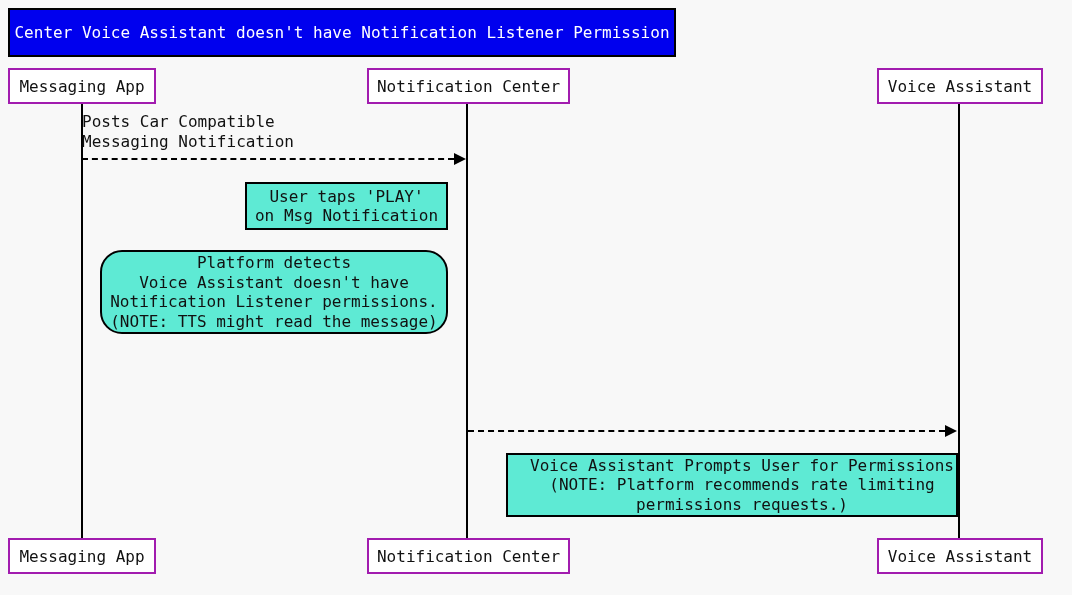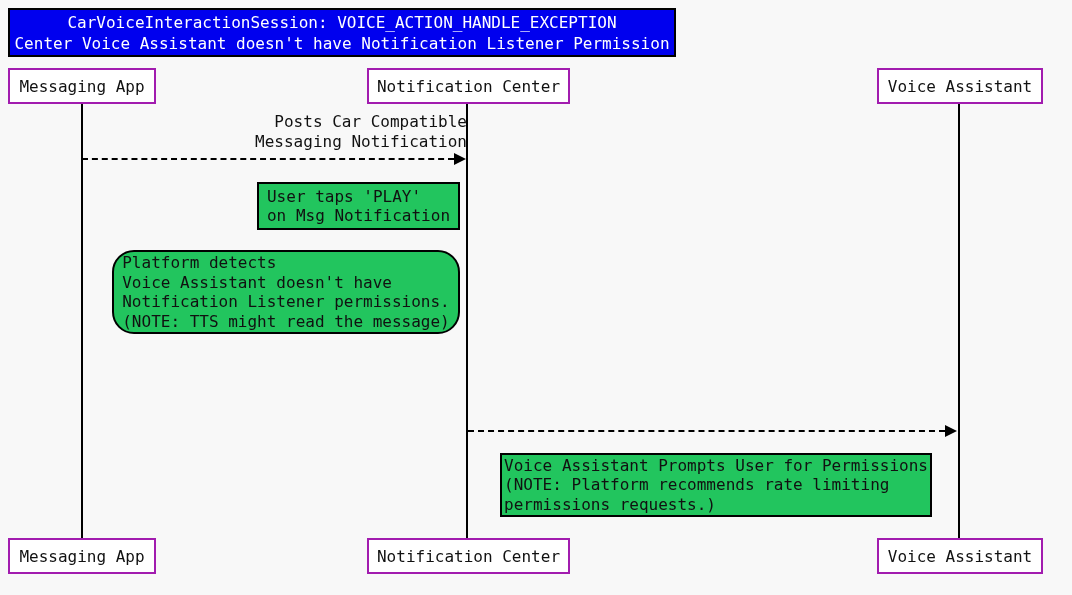--- a/index.html
+++ b/index.html
@@ -34,53 +34,52 @@
     display: flex; align-items: center; justify-content: center;
     white-space: nowrap;
   }
   .lifeline {
     position: absolute;
     top: 104px; height: 434px; width: 2px;
     background: #000;
   }
   .msg-label {
     position: absolute;
-    text-align: right;
+    text-align: left;
     white-space: pre-line;
     line-height: 19.5px;
   }
   .msg-line {
     position: absolute;
     height: 0;
     border-top: 2px dashed #000;
   }
   .arrow-head {
     position: absolute;
     width: 0; height: 0;
     border-left: 12px solid #000;
     border-top: 6px solid transparent;
     border-bottom: 6px solid transparent;
   }
   .note-box {
     position: absolute;
-    background: #22c55e;
+    background: #5eead4;
     border: 2px solid #000;
     display: flex; align-items: center; justify-content: center;
+    text-align: center;
     white-space: pre-line;
     line-height: 19.5px;
-    margin-left: 12px;
   }
 </style>
 </head>
 <body>
 
 <div class="canvas">
 
   <div class="title-box">
-    <div>CarVoiceInteractionSession: VOICE_ACTION_HANDLE_EXCEPTION</div>
     <div>Center Voice Assistant doesn't have Notification Listener Permission</div>
   </div>
 
   <div class="actor-box" style="left:8px; top:68px; width:144px;">Messaging App</div>
   <div class="actor-box" style="left:367px; top:68px; width:199px;">Notification Center</div>
   <div class="actor-box" style="left:877px; top:68px; width:162px;">Voice Assistant</div>
 
   <div class="lifeline" style="left:81px;"></div>
   <div class="lifeline" style="left:466px;"></div>
   <div class="lifeline" style="left:958px;"></div>
@@ -94,21 +93,21 @@
 on Msg Notification</div>
 
   <div class="note-box" style="left:100px; top:250px; width:344px; height:80px;border-radius:22px;">Platform detects
 Voice Assistant doesn't have
 Notification Listener permissions.
 (NOTE: TTS might read the message)</div>
 
   <div class="msg-line" style="left:468px; top:430px; width:477px;"></div>
   <div class="arrow-head" style="left:945px; top:425px;"></div>
 
-  <div class="note-box" style="left:488px; top:453px; width:428px; height:60px;">Voice Assistant Prompts User for Permissions
+  <div class="note-box" style="left:506px; top:453px; width:428px; height:60px;padding-left:20px;">Voice Assistant Prompts User for Permissions
 (NOTE: Platform recommends rate limiting
 permissions requests.)</div>
 
   <div class="actor-box" style="left:8px; top:538px; width:144px;">Messaging App</div>
   <div class="actor-box" style="left:367px; top:538px; width:199px;">Notification Center</div>
   <div class="actor-box" style="left:877px; top:538px; width:162px;">Voice Assistant</div>
 
 </div>
 
 </body></html>

